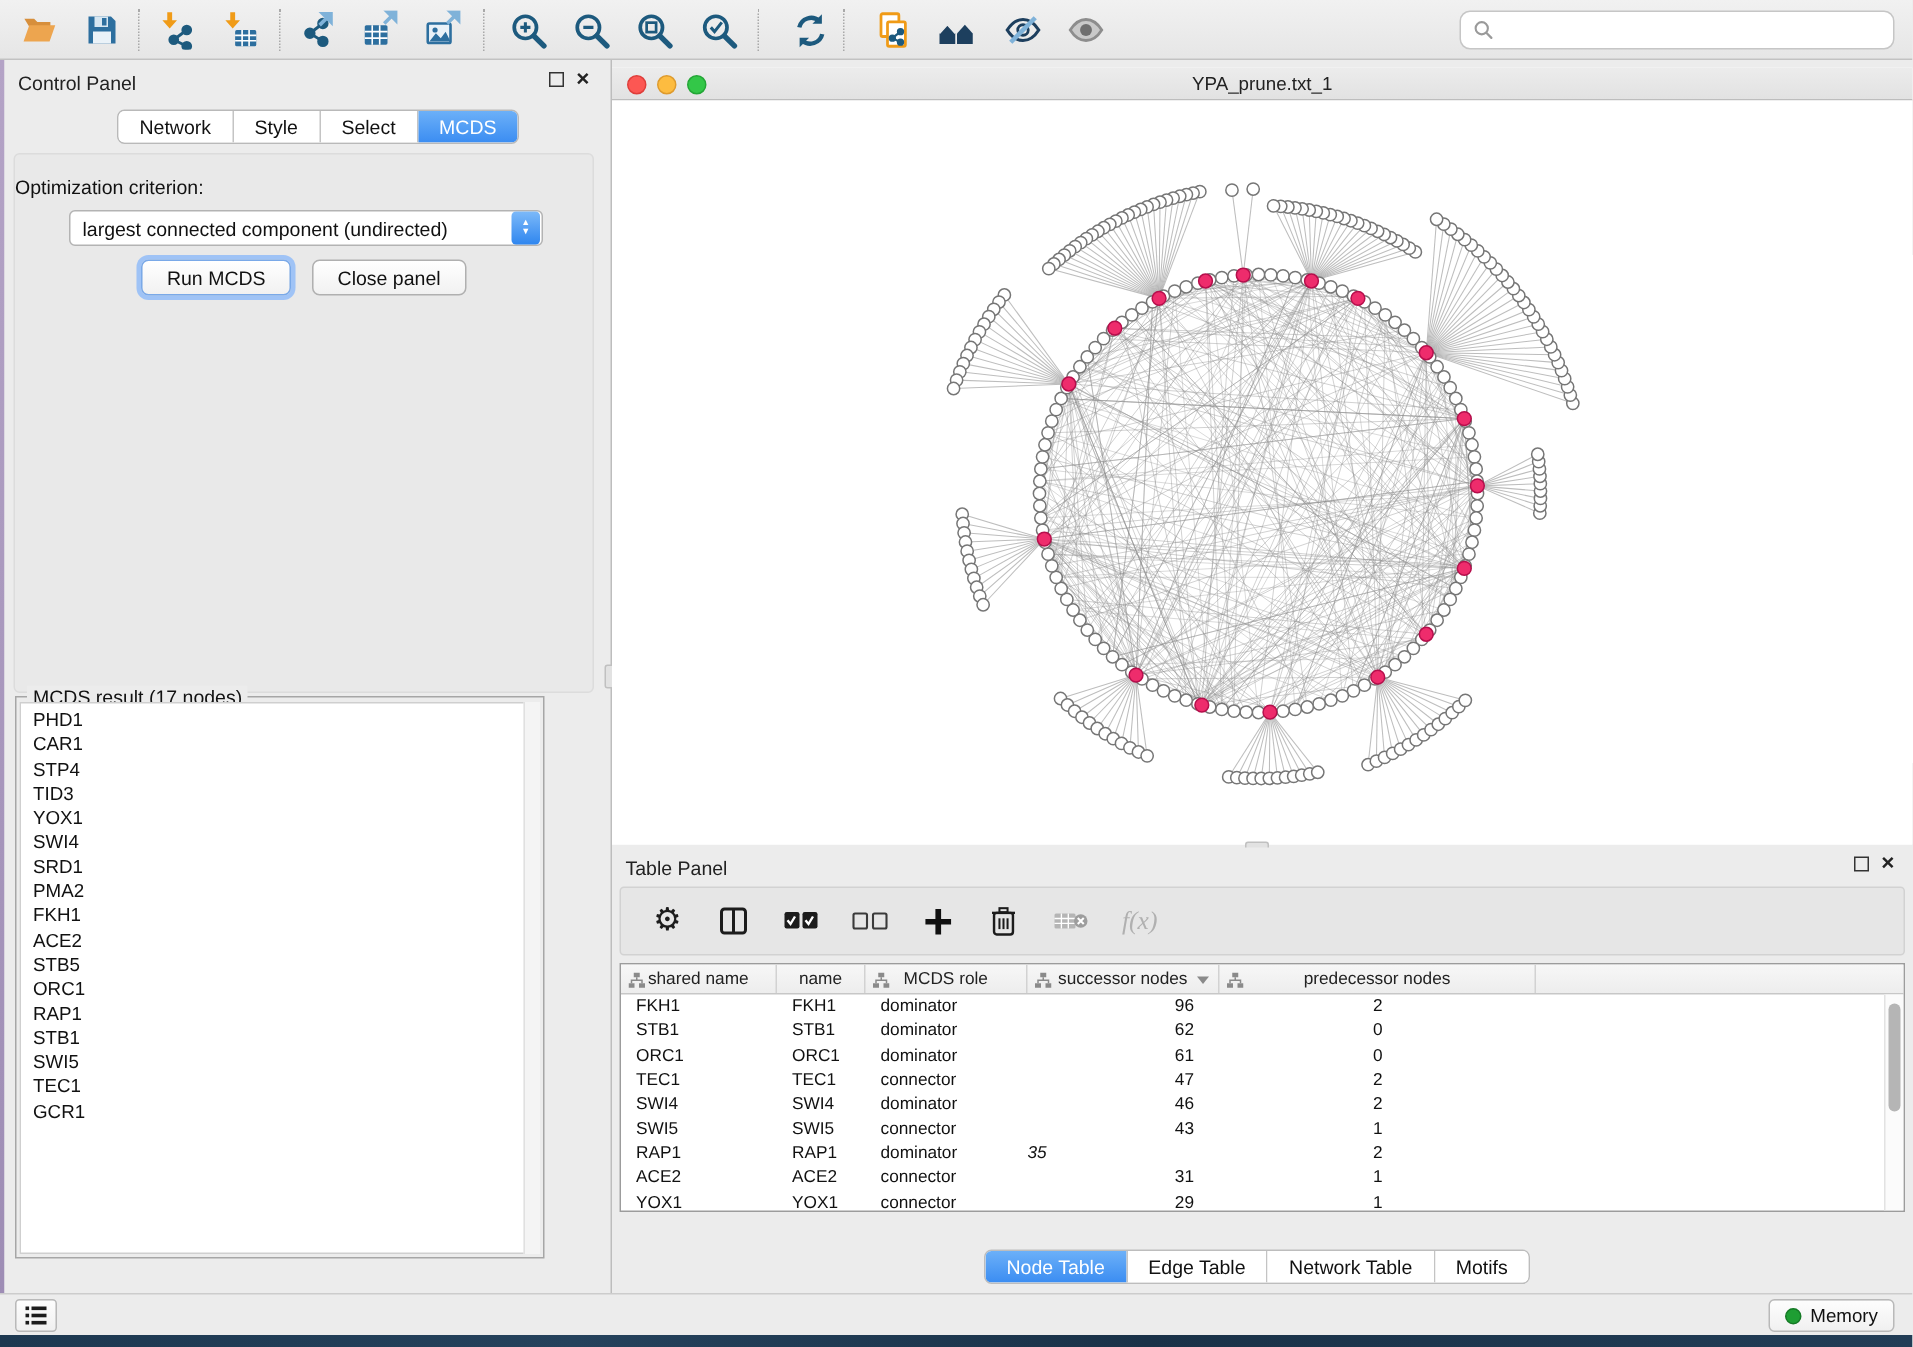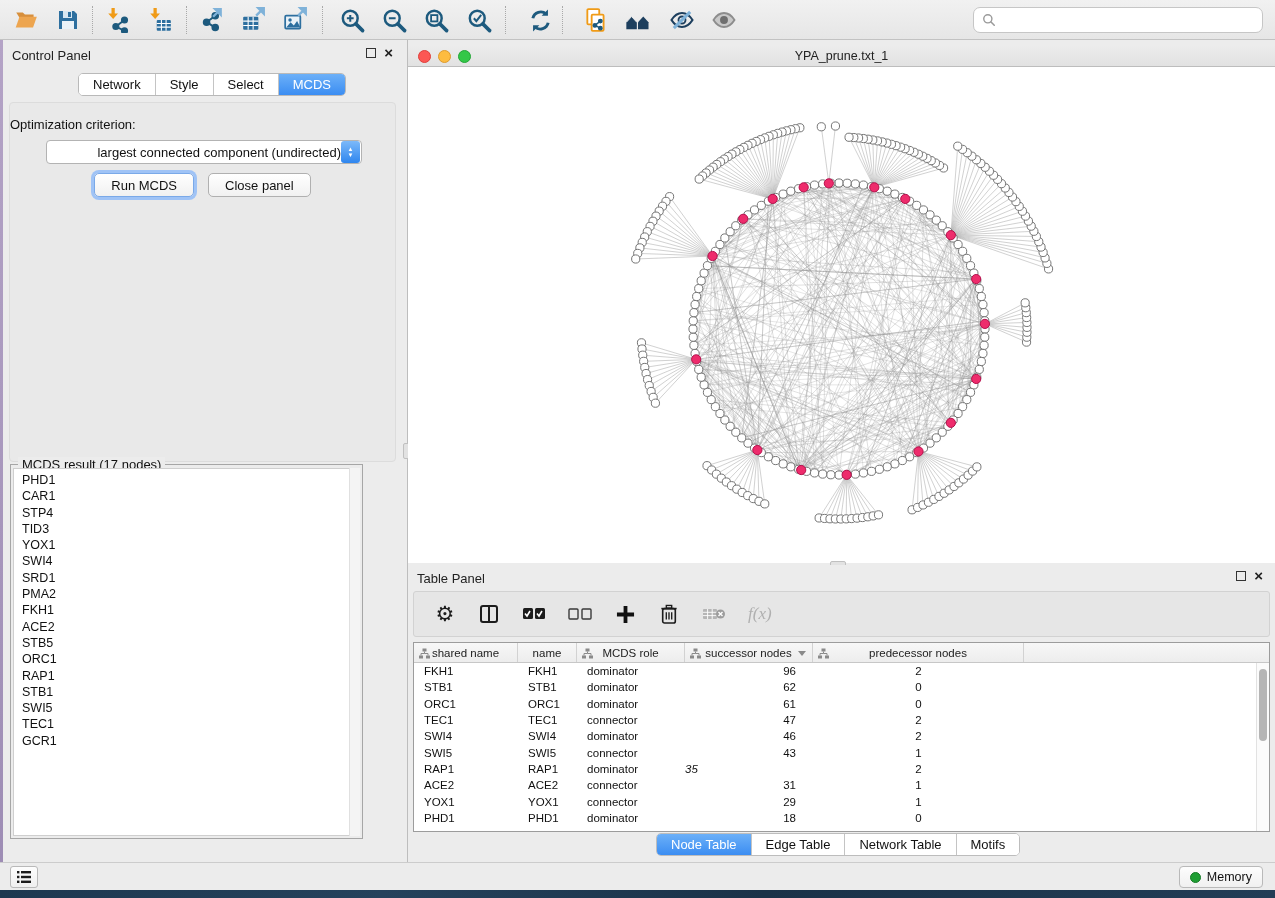--- a/index.html
+++ b/index.html
@@ -29,21 +29,21 @@
   .close-glyph { font-size:15px; font-weight:bold; color:#222; line-height:10px; }
 
   .cp-tabs { position:absolute; left:75px; top:33px; height:23px; display:flex; border:1px solid #b9b9b9; border-radius:5px; overflow:hidden; background:#fff;justify-content:flex-end; }
   .cp-tab { padding:0 14px; display:flex; align-items:center; font-size:13px; color:#111; background:#fff; border-right:1px solid #c4c4c4; }
   .cp-tab:last-child { border-right:none; }
   .cp-tab.active { background:linear-gradient(#6cb0f8,#3b8df2); color:#fff; }
 
   .cp-body { position:absolute; left:6px; top:62px; width:387px; height:360px; background:#e9e9e9; border:1px solid #dcdcdc; border-radius:4px; }
   .crit-label { position:absolute; top:14px; width:100%; text-align:left; font-size:13px; color:#111; }
   .crit-select { position:absolute; left:36px; top:37px; width:316px; height:24px; background:#fff; border:1px solid #b3b3b3; border-radius:4px; display:flex; align-items:center; }
-  .crit-select .val { flex:1; padding-left:8px; font-size:13px; color:#111; white-space:nowrap;text-align:right; }
+  .crit-select .val { flex:1; padding-left:8px; font-size:13px; color:#111; white-space:nowrap; }
   .stepper { width:19px; height:22px; margin-right:1px; border-radius:3px; background:linear-gradient(#7cb9f9,#2f86ef); display:flex; flex-direction:column; align-items:center; justify-content:center; color:#fff; }
   .stepper span { font-size:6px; line-height:6px; }
   .btnrow { position:absolute; top:70px; width:100%; display:flex; justify-content:center; gap:14px; }
   .macbtn { height:24px; padding:0 16px; background:linear-gradient(#ffffff,#f1f1f1); border:1px solid #b0b0b0; border-radius:5px; font-size:13px; color:#111; display:flex; align-items:center; }
   .macbtn.focusring { box-shadow:0 0 0 3px rgba(110,170,255,.6); border-color:#7aa9e8; }
 
   .result-group { position:absolute; left:7px; top:424px; width:353px; height:375px; border:1px solid #a6a6a6; }
   .result-legend { position:absolute; left:7px; top:-8px; background:#ececec; padding:0 4px; font-size:13px; color:#111; }
   .result-list { position:absolute; left:2px; top:3px; right:2px; bottom:2px; background:#fff; border:1px solid #cfcfcf; overflow:hidden; padding:3px 0 0 8px; }
   .result-item { font-size:12.5px; line-height:16.3px; color:#111; }
@@ -66,21 +66,21 @@
 
   
   .tp { position:absolute; left:408px; top:565px; width:867px; height:297px; background:#ececec; }
   .tp-title { position:absolute; left:9px; top:6px; font-size:13px; color:#222; }
   .tp .winbtns { right:12px; top:6px; }
   .tp-toolbar { position:absolute; left:5px; top:26px; width:857px; height:46px; background:#e6e6e6; border:1px solid #d2d2d2; border-radius:3px; display:flex; align-items:center; gap:22px; padding-left:20px; }
   .tp-tool { display:flex; align-items:center; justify-content:center; min-width:22px; height:28px; }
   .gear-char { font-size:21px; color:#1c1c1c; line-height:22px; }
   .fx-label { font-family:"Liberation Serif", serif; font-style:italic; font-size:17px; color:#b0b0b0; }
 
-  .nt { position:absolute; left:5px; top:77px; width:857px; height:190px; background:#fff; border:1px solid #9c9c9c; overflow:hidden; }
+  .nt { position:absolute; left:5px; top:77px; width:857px; height:166px; background:#fff; border:1px solid #9c9c9c; overflow:hidden; }
   .nt-header { position:absolute; left:0; top:0; right:0; height:20px; background:linear-gradient(#f7f7f7,#ededed); border-bottom:1px solid #c7c7c7; display:flex; }
   .nt-th { position:relative; height:100%; border-right:1px solid #d2d2d2; display:flex; align-items:center; justify-content:center; font-size:11.5px; color:#222; }
   .nt-th .tree { position:absolute; left:5px; top:5px; }
   .nt-th .sortchev { position:absolute; right:6px; top:8px; width:0; height:0; border-left:4px solid transparent; border-right:4px solid transparent; border-top:5px solid #8a8a8a; }
   .nt-body { position:absolute; left:0; top:20px; right:13px; bottom:0; }
   .nt-tr { display:flex; height:16.3px; align-items:center; }
   .nt-td { font-size:11.5px; color:#111; overflow:hidden; white-space:nowrap; }
   .nt-scroll { position:absolute; right:0; top:20px; width:13px; bottom:0; background:#fbfbfb; border-left:1px solid #e2e2e2; }
   .nt-thumb { position:absolute; left:2px; width:8px; top:6px; height:72px; background:#b5b5b5; border-radius:5px; }
 

